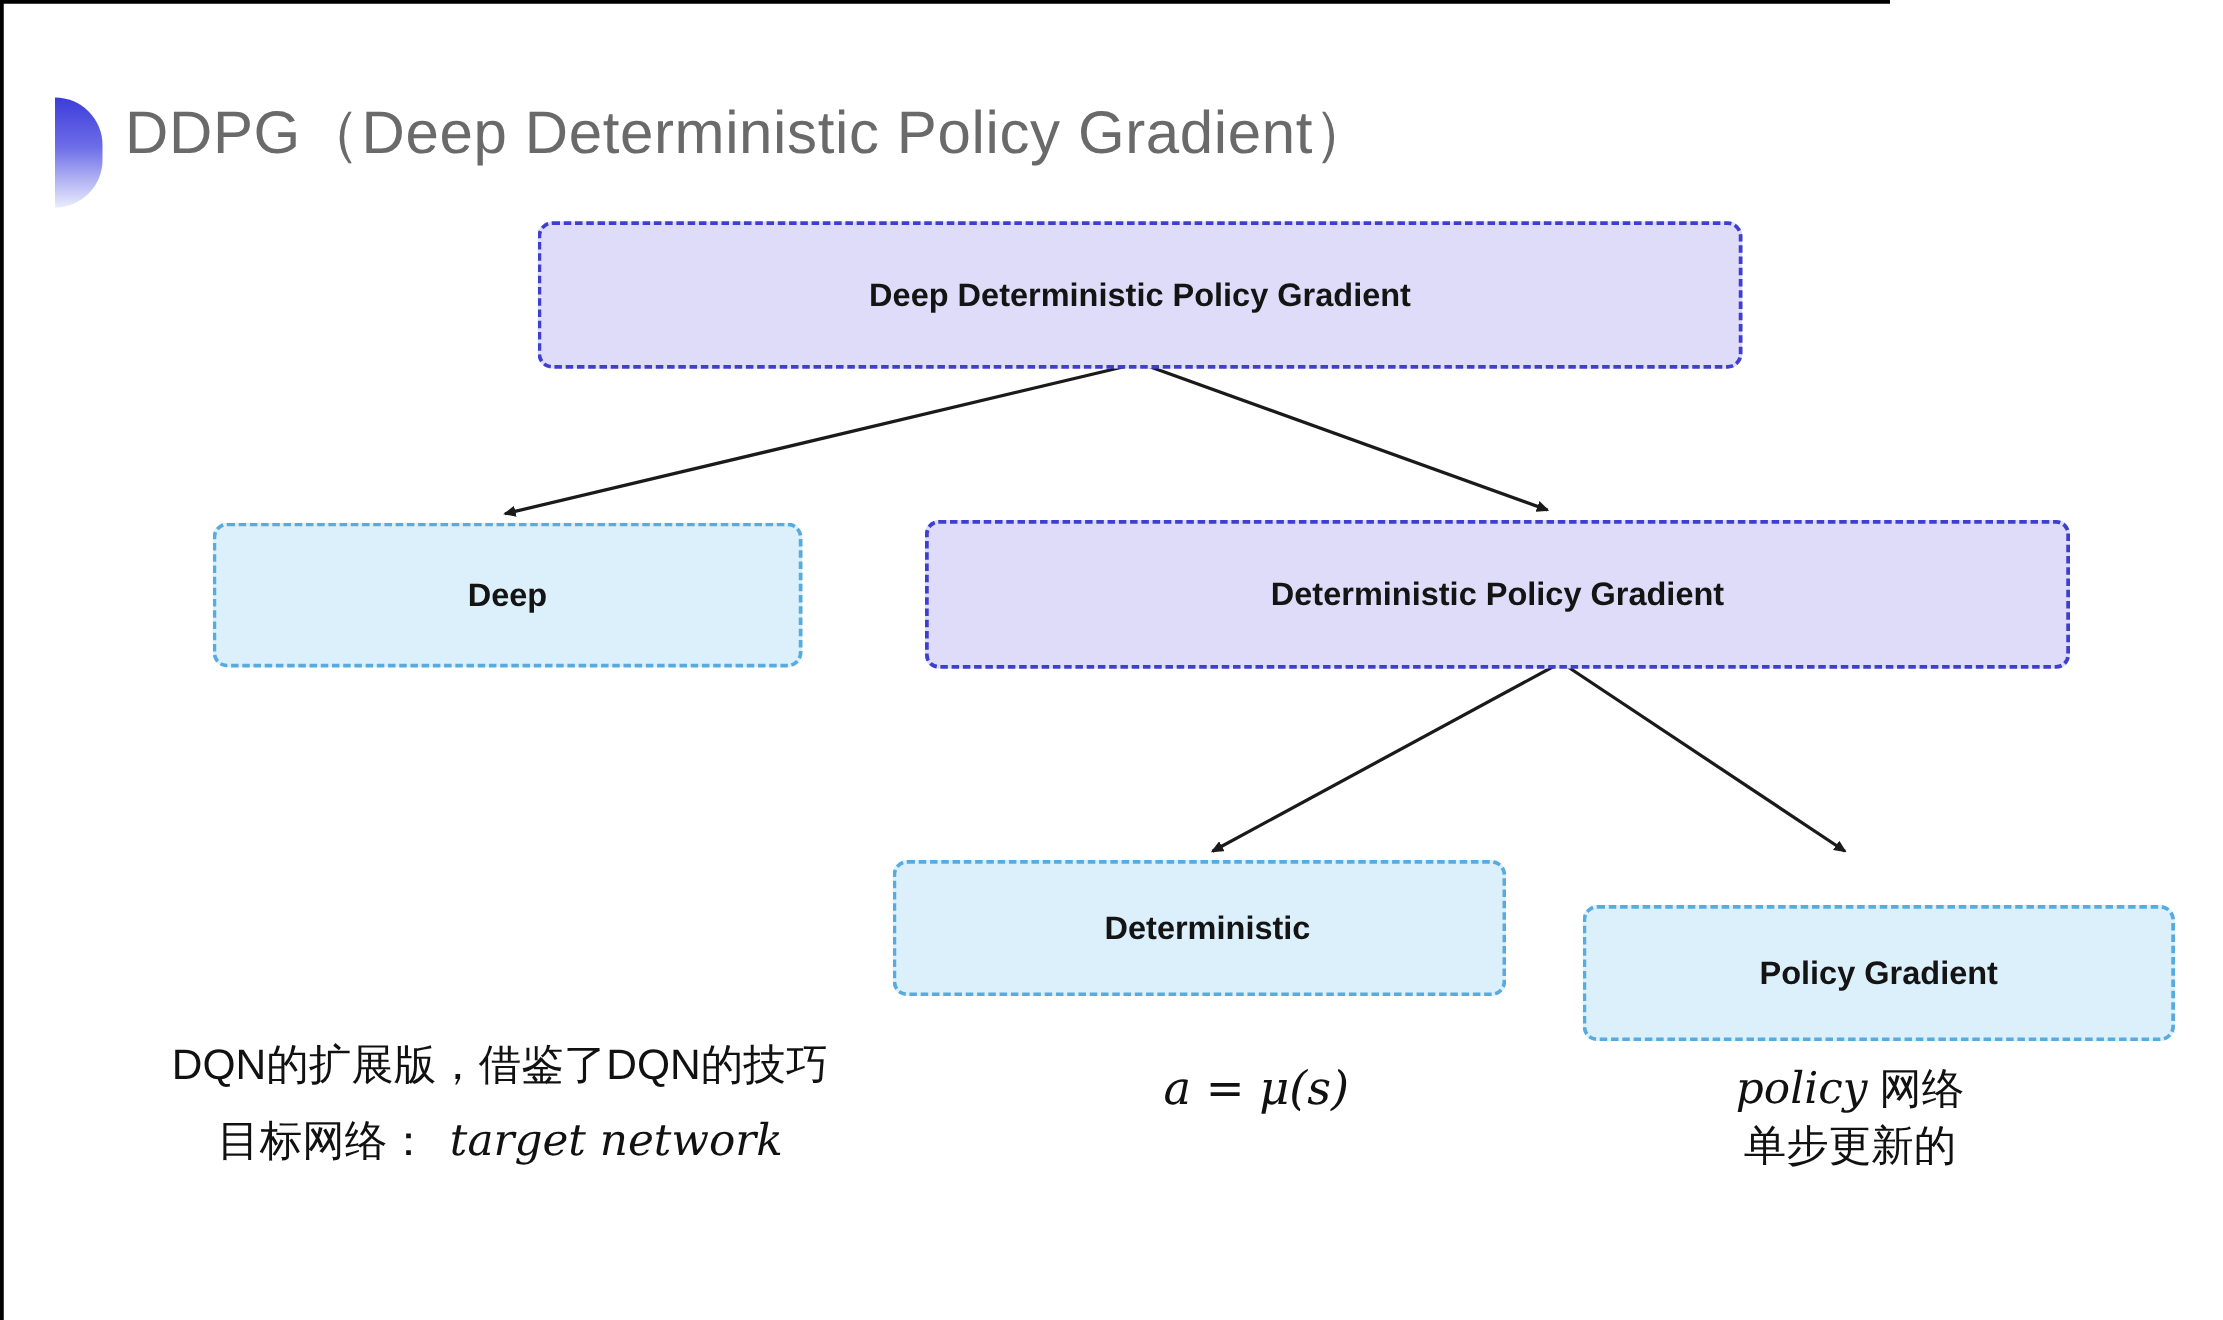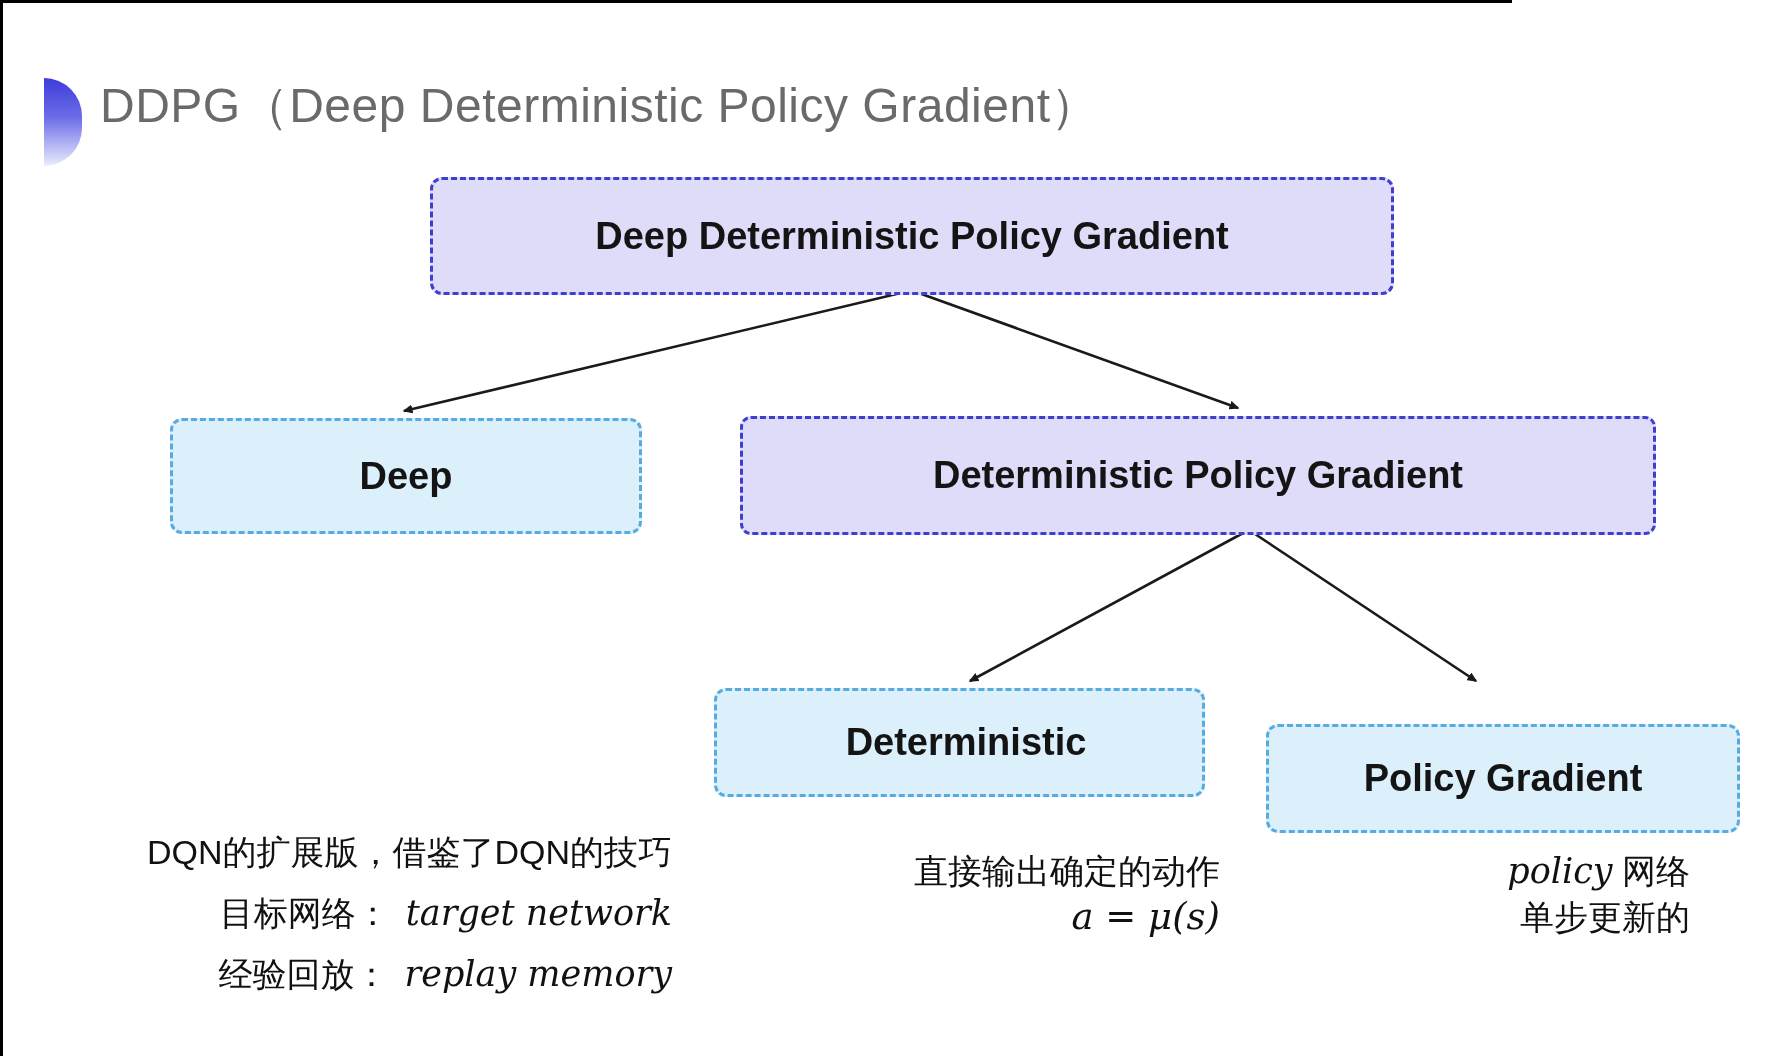--- a/index.html
+++ b/index.html
@@ -18,36 +18,36 @@
   }
   .page-title {
     position:absolute; left:100px; top:74px; width:1500px;
     font-size:48px; font-weight:400; color:var(--title-text);
     letter-spacing:0.5px; white-space:nowrap;
   }
 
   .node {
     position:absolute; display:flex; align-items:center; justify-content:center;
     border:3px dashed; border-radius:12px;
-    font-size:38px; font-weight:700; color:var(--node-text);
+    font-size:26px; font-weight:700; color:var(--node-text);
     text-align:center;
   }
   .node.purple { background:var(--purple-fill); border-color:var(--purple-border); }
   .node.cyan   { background:var(--cyan-fill);   border-color:var(--cyan-border); }
 
   .node-root          { left:430px;  top:177px; width:958px; height:112px; }
   .node-deep          { left:170px;  top:418px; width:466px; height:110px; }
   .node-dpg           { left:740px;  top:416px; width:910px; height:113px;border-radius:11px; }
   .node-deterministic { left:714px;  top:688px; width:472px; height:103px;padding-left:13px; }
   .node-pg            { left:1266px; top:724px; width:468px; height:103px; }
 
   .edges { position:absolute; left:0; top:0; pointer-events:none; }
   .edges line { stroke:var(--arrow); stroke-width:2.6px; }
 
-  .note { position:absolute; text-align:right; color:var(--note-text); }
+  .note { position:absolute; text-align:center; color:var(--note-text); }
   .note-line { font-size:34px; line-height:40px; }
   .note-deep { left:128px; top:832px; width:544px; }
   .note-deep .note-line { margin-bottom:21px; }
   .note-deterministic { left:790px; top:851px; width:430px; }
   .note-deterministic .note-line { margin-bottom:6px; }
   .note-pg { left:1270px; top:851px; width:420px; }
   .note-pg .note-line { margin-bottom:6px; }
 
   .serif-it {
     font-family:"DejaVu Serif", "Liberation Serif", serif;
@@ -91,27 +91,23 @@
 </div>
 <div class="node cyan node-pg">
   <span>Policy Gradient</span>
 </div>
 
 <div class="note note-deep">
   <div class="note-line">DQN的扩展版，借鉴了DQN的技巧</div>
   <div class="note-line">
     <span>目标网络：</span><span class="serif-it term-gap">target network</span>
   </div>
-  <div class="note-line">
-    <span>经验回放：</span><span class="serif-it term-gap">replay memory</span>
-  </div>
 </div>
 
 <div class="note note-deterministic">
-  <div class="note-line">直接输出确定的动作</div>
   <div class="note-line serif-it formula">a = μ(s)</div>
 </div>
 
 <div class="note note-pg">
   <div class="note-line">
     <span class="serif-it">policy</span><span> 网络</span>
   </div>
   <div class="note-line">单步更新的</div>
 </div>
 

